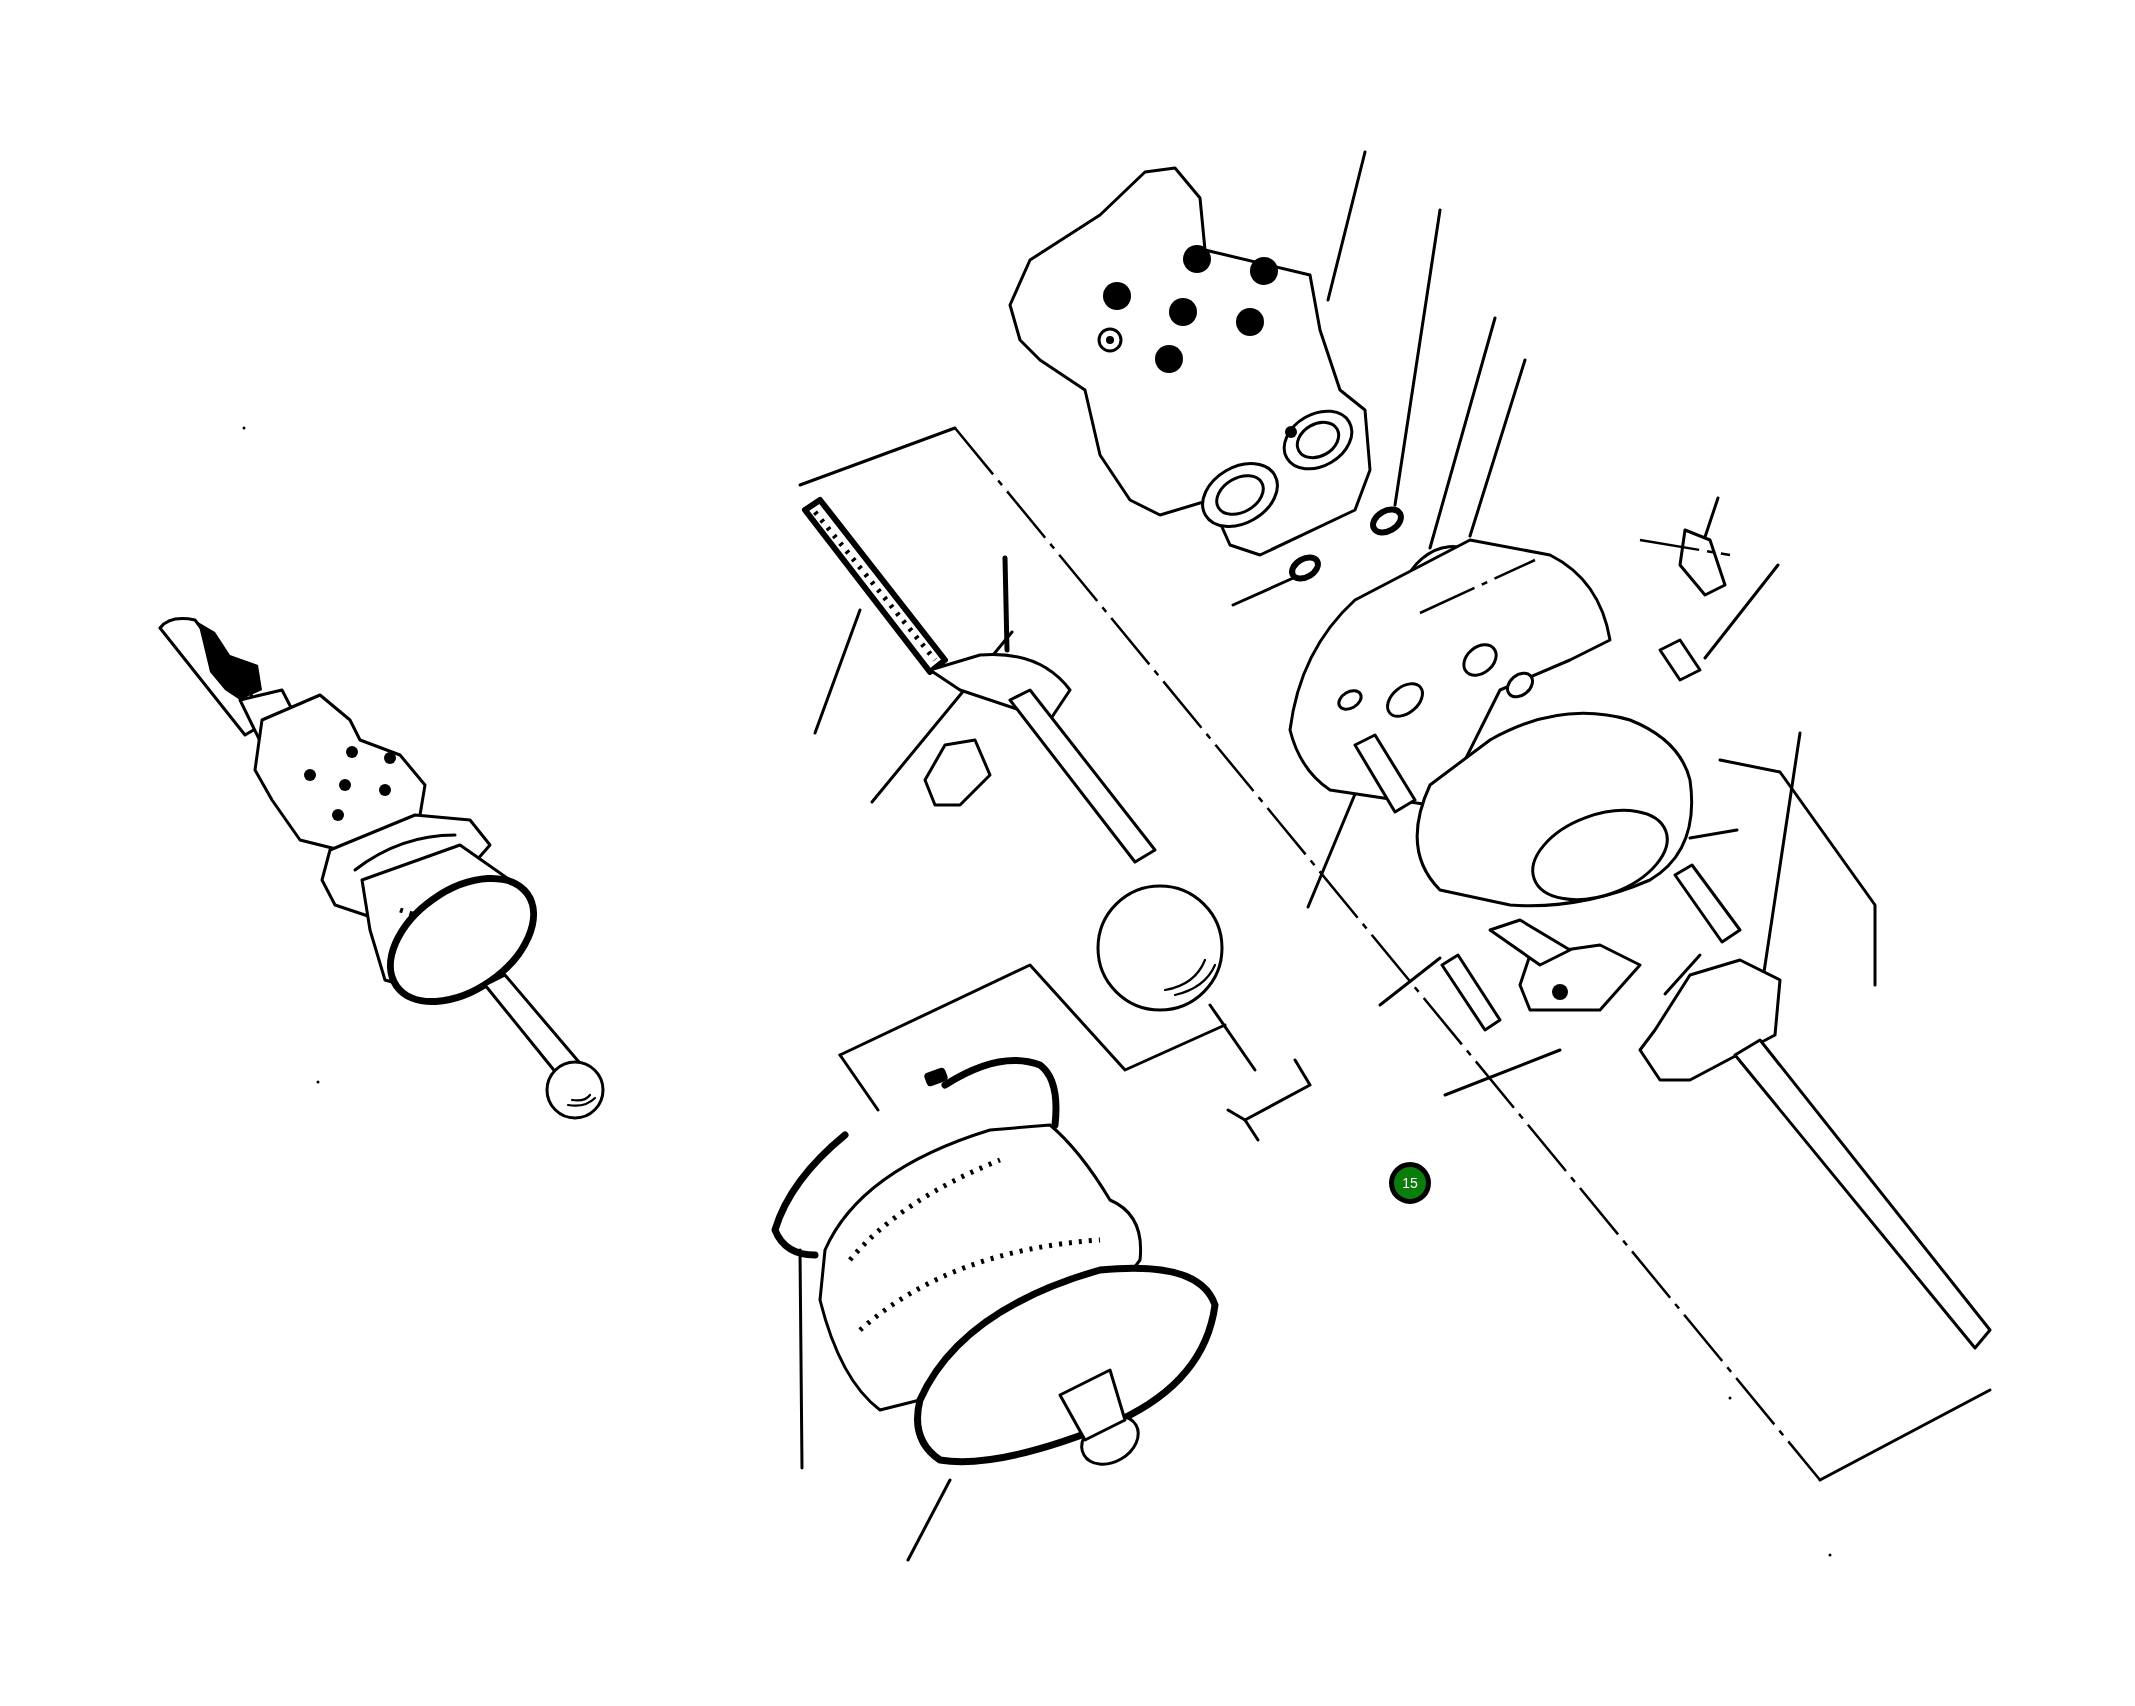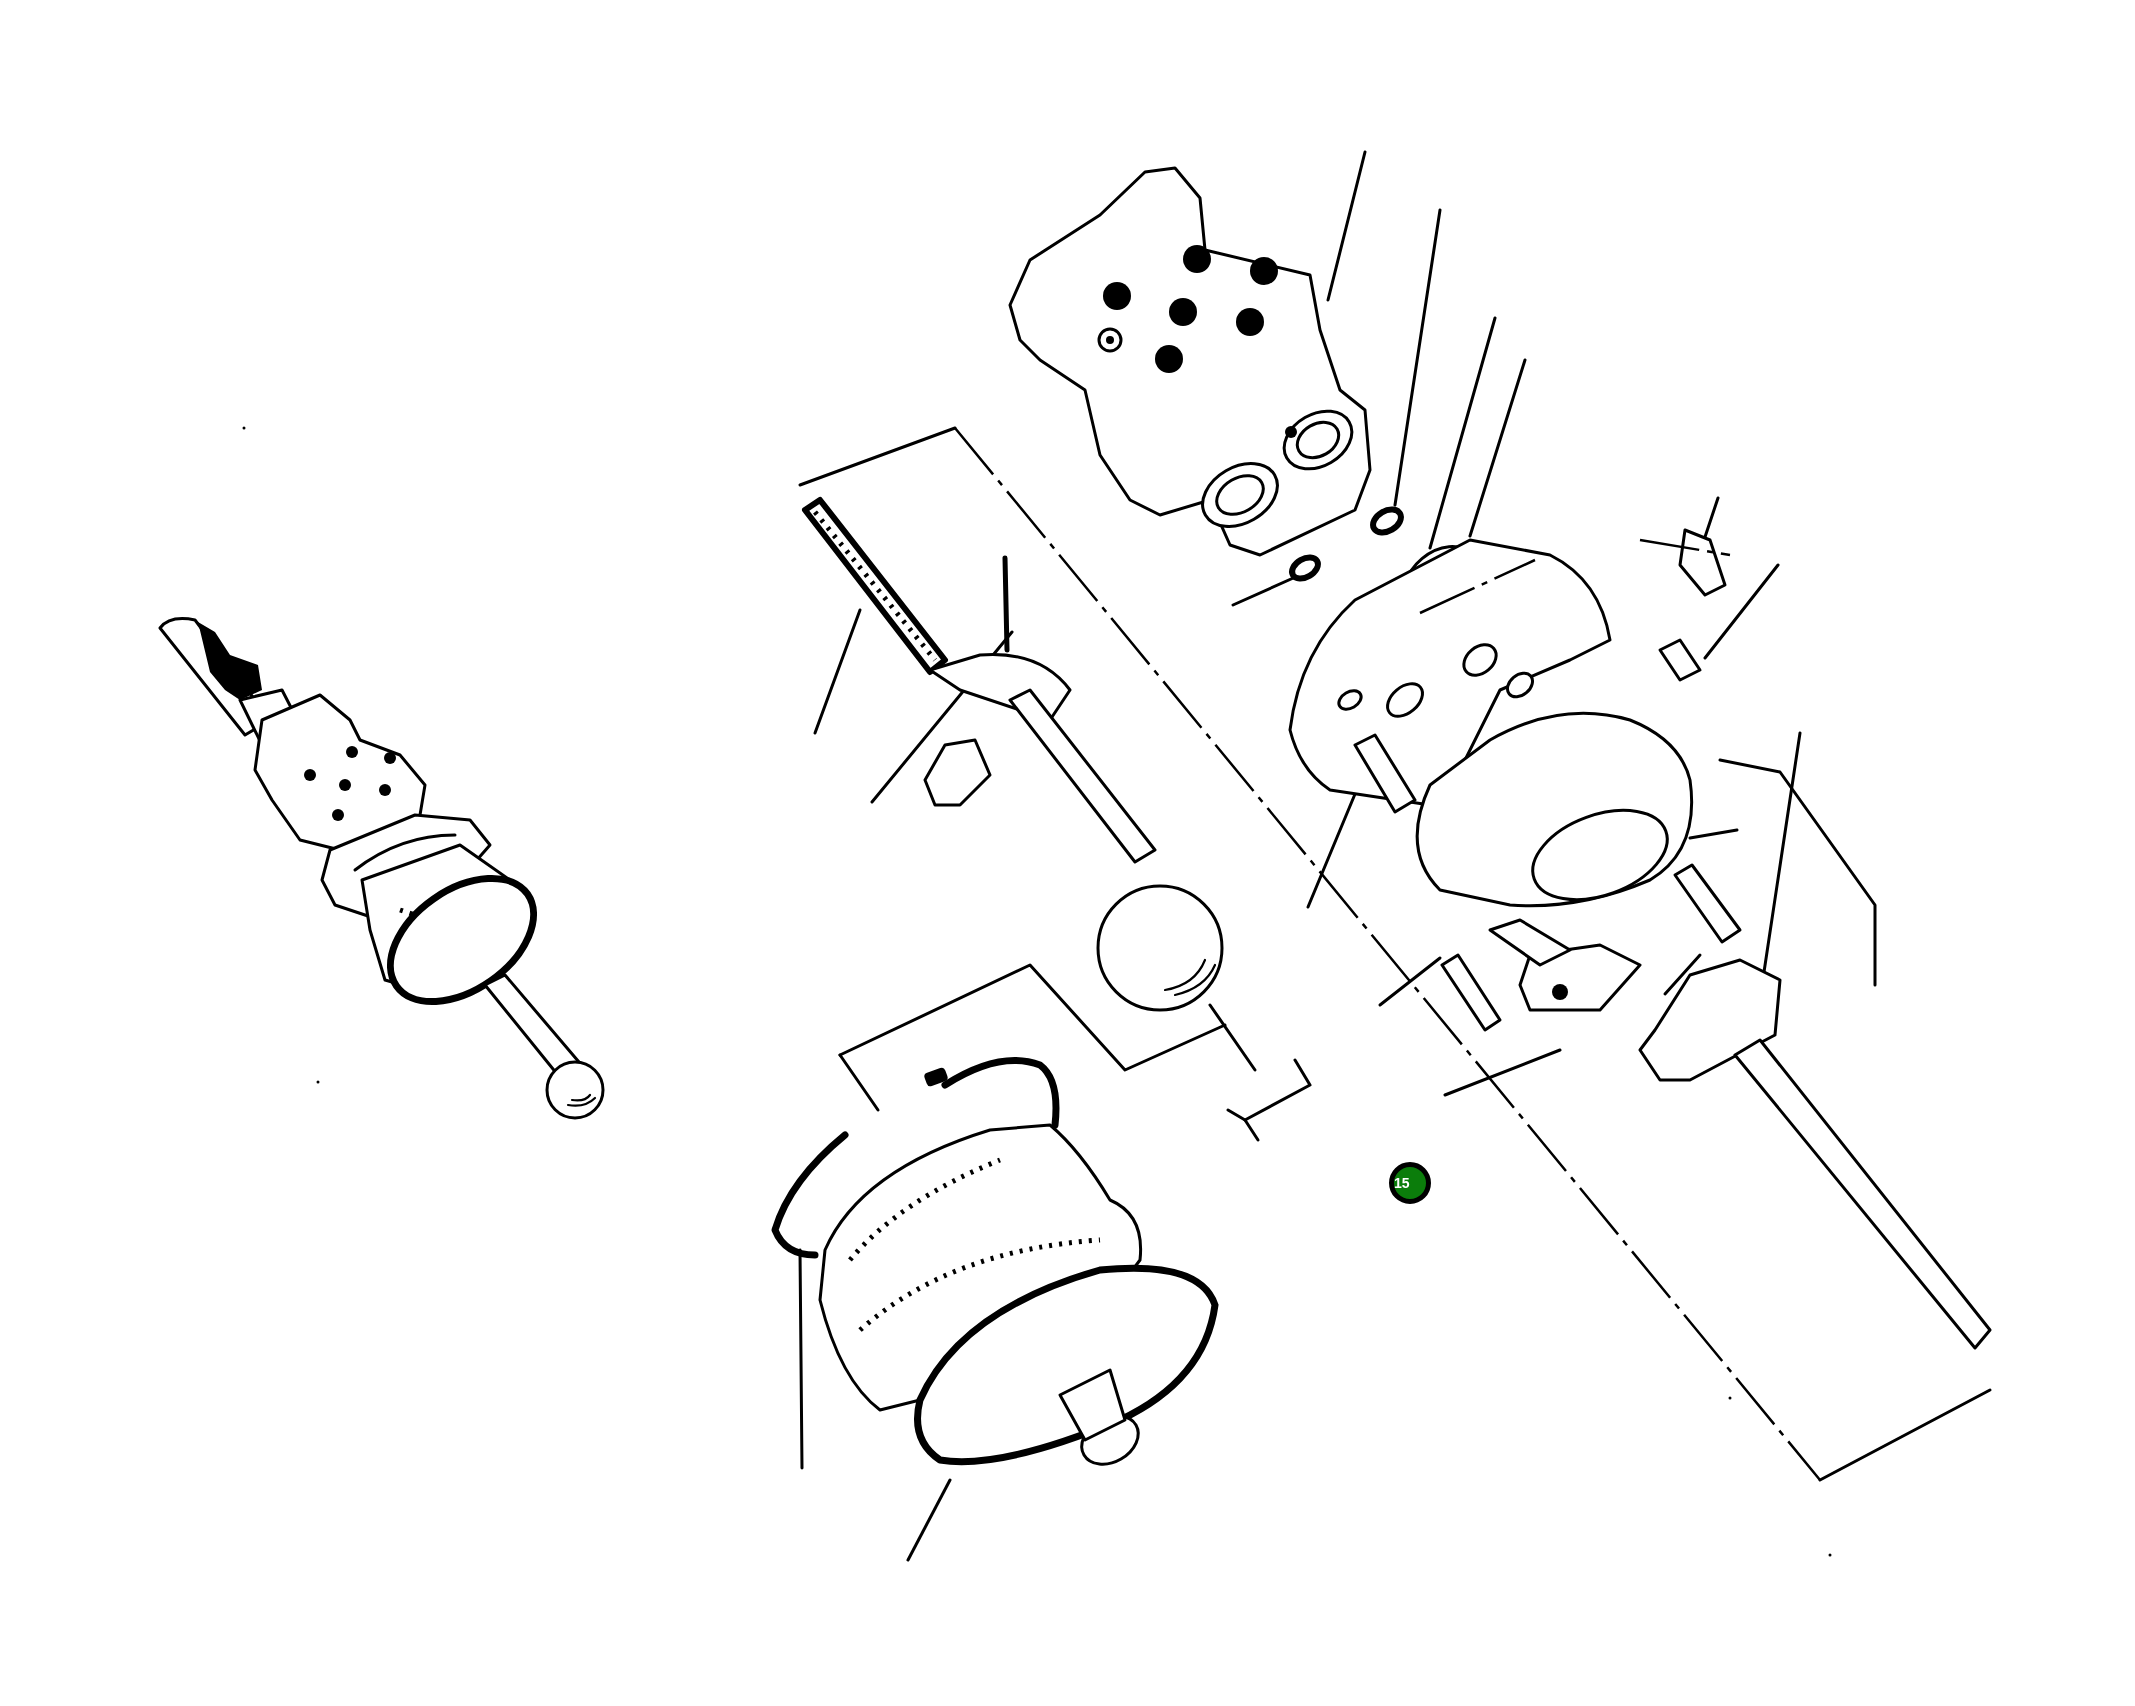--- a/index.html
+++ b/index.html
@@ -14,23 +14,23 @@
     .speck { fill: none; stroke: #000; stroke-width: 5; stroke-dasharray: 3 7; }
     .badge {
       position: absolute;
       width: 32px; height: 32px;
       border: 5px solid #000;
       border-radius: 50%;
       background: #0b7d0b;
       color: #ffffff;
       font-size: 14px;
       line-height: 32px;
+      text-align: center;
       transform: translate(-50%, -50%);
       cursor: pointer;
-      font-weight: bold;
     }
   </style>
 </head>
 <body>
 
 <svg id="canvas" viewBox="0 0 2135 1706" xmlns="http://www.w3.org/2000/svg">
 
   <g>
     <path class="part" d="M160,628 Q170,615 195,620 L270,720 L245,735 Z"></path>
     <path class="solid" d="M198,622 L215,632 L230,655 L258,665 L262,690 L240,700 L225,690 L210,672 Z"></path>

